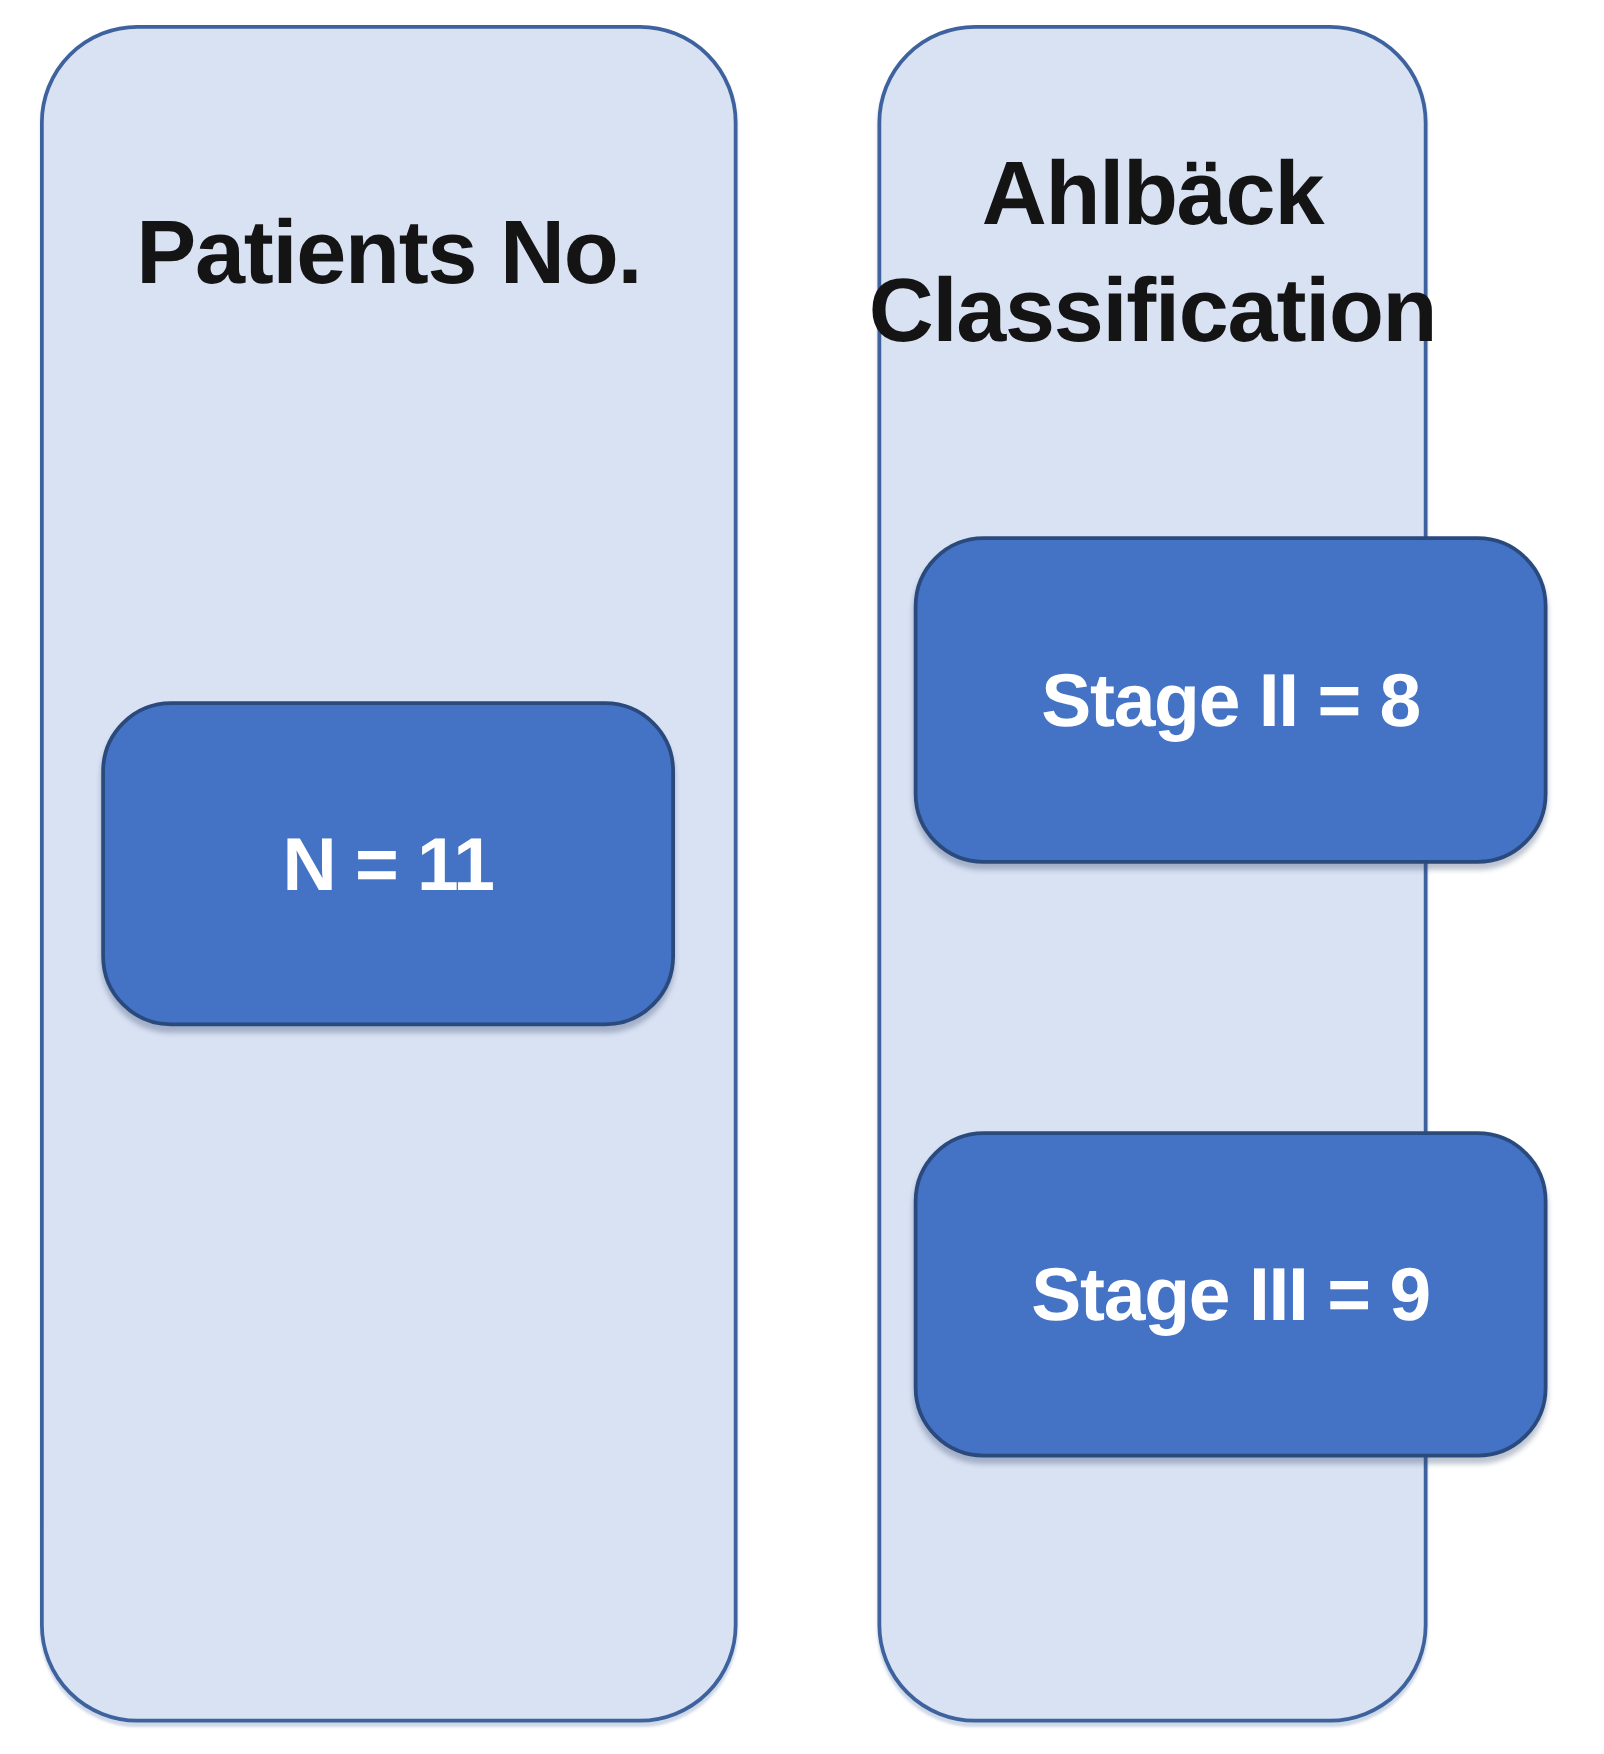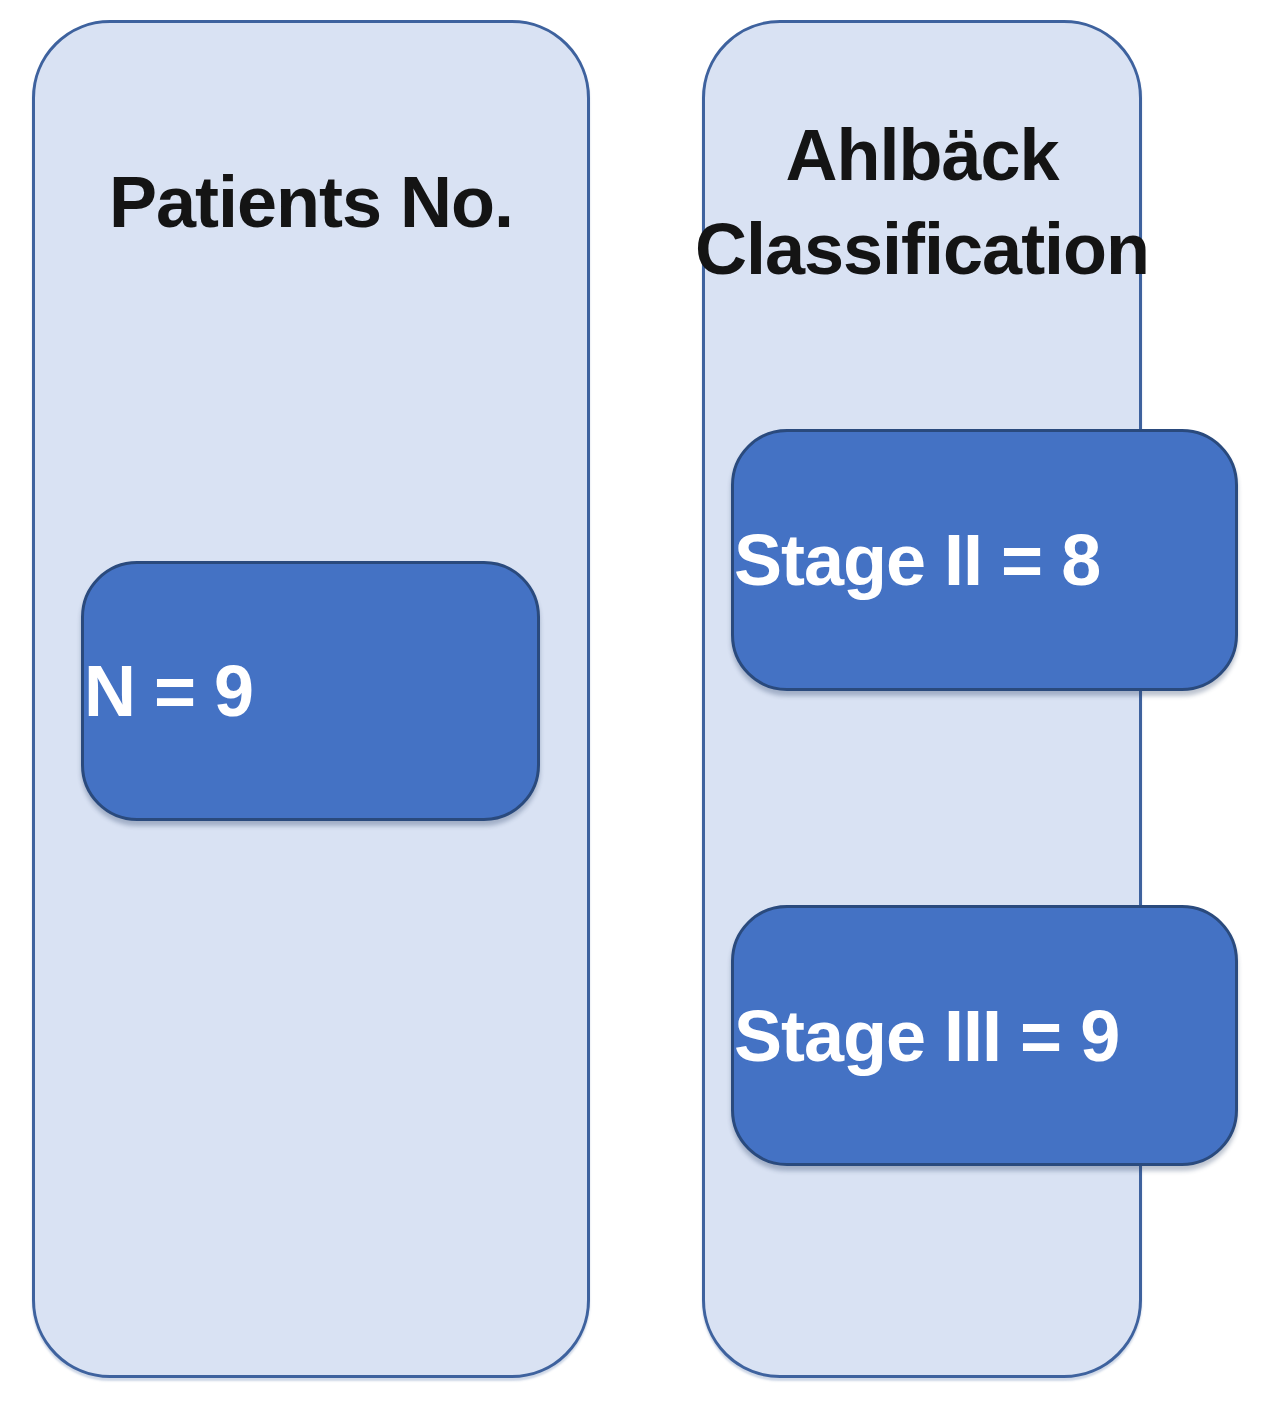--- a/index.html
+++ b/index.html
@@ -45,40 +45,40 @@
     color: var(--title-text);
     letter-spacing: -1px;
   }
   .node {
     position: absolute;
     background: var(--node-fill);
     border: 3px solid var(--node-border);
     border-radius: 56px;
     display: flex;
     align-items: center;
-    justify-content: flex-start;
+    justify-content: center;
     color: var(--node-text);
-    font-size: 72px;
+    font-size: 60px;
     font-weight: 600;
     letter-spacing: -1px;
     box-shadow: 0 5px 4px rgba(36, 58, 100, 0.30);
   }
   .node-patients  { left: 46px; top: 538px; width: 459px; height: 260px; }
   .node-stage-ii  { left: 26px; top: 406px; width: 507px; height: 262px; }
   .node-stage-iii { left: 26px; top: 882px; width: 507px; height: 261px; }
 </style>
 </head>
 <body>
 
 <div class="canvas">
 
   <section class="panel panel-left">
     <div class="panel-title">Patients No.</div>
     <div class="node node-patients">
-      <span>N = 9</span>
+      <span>N = 11</span>
     </div>
   </section>
 
   <section class="panel panel-right">
     <div class="panel-title">Ahlbäck Classification</div>
     <div class="node node-stage-ii">
       <span>Stage II = 8</span>
     </div>
     <div class="node node-stage-iii">
       <span>Stage III = 9</span>

